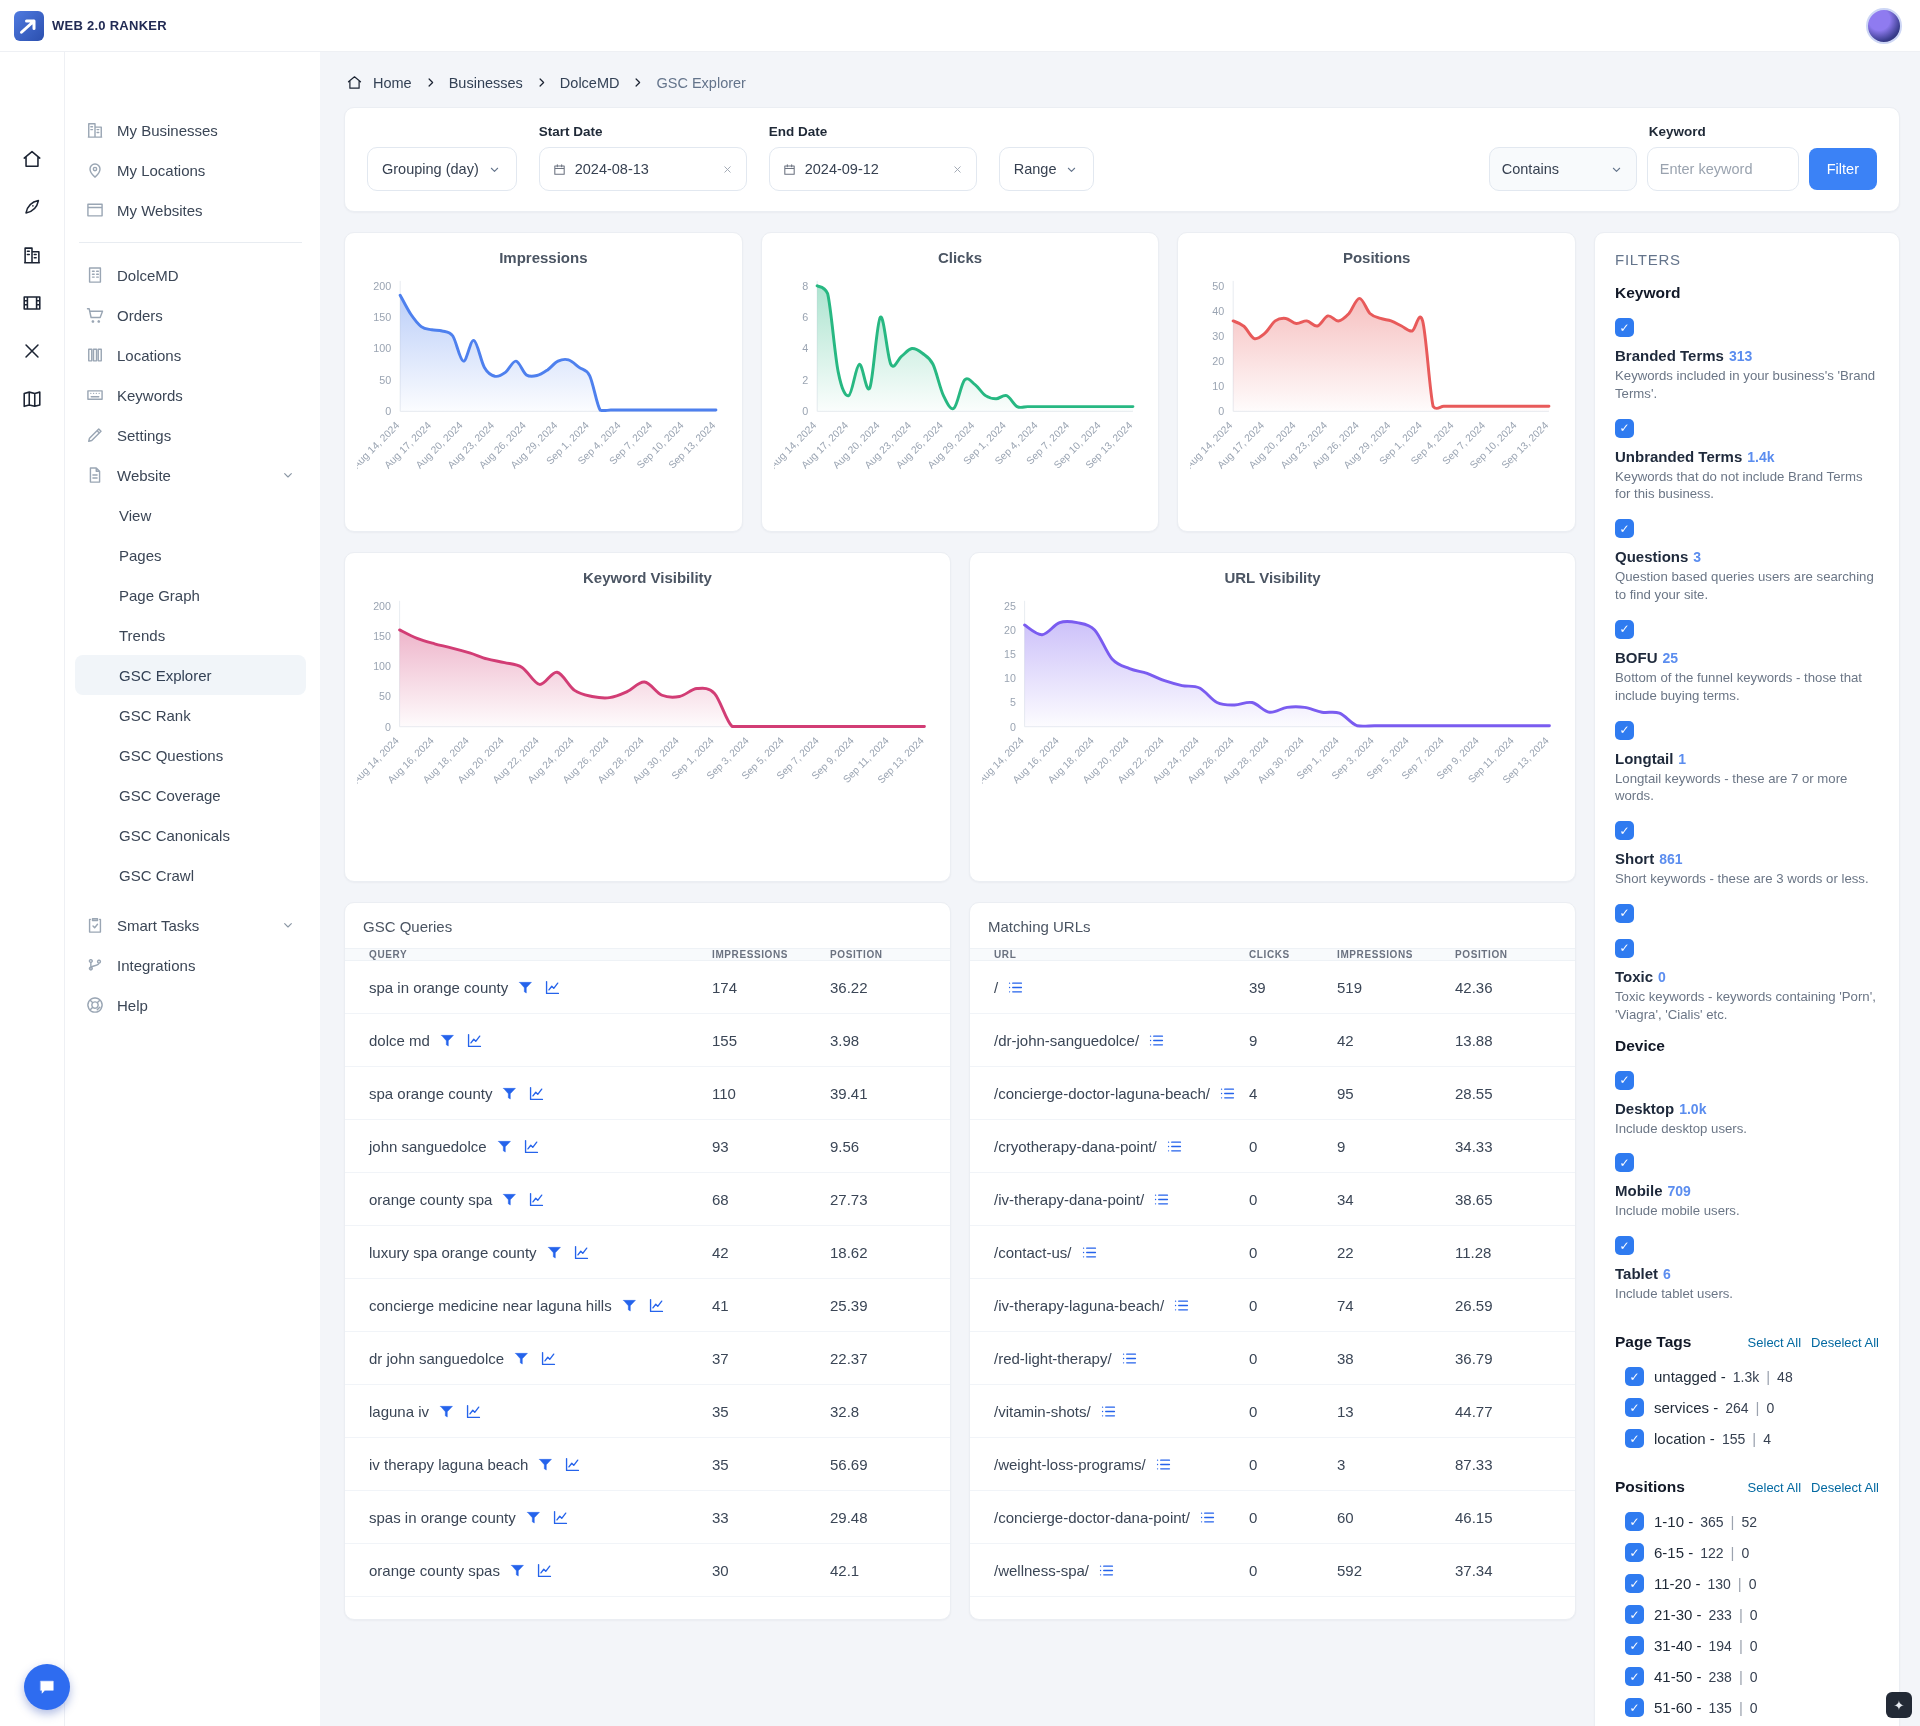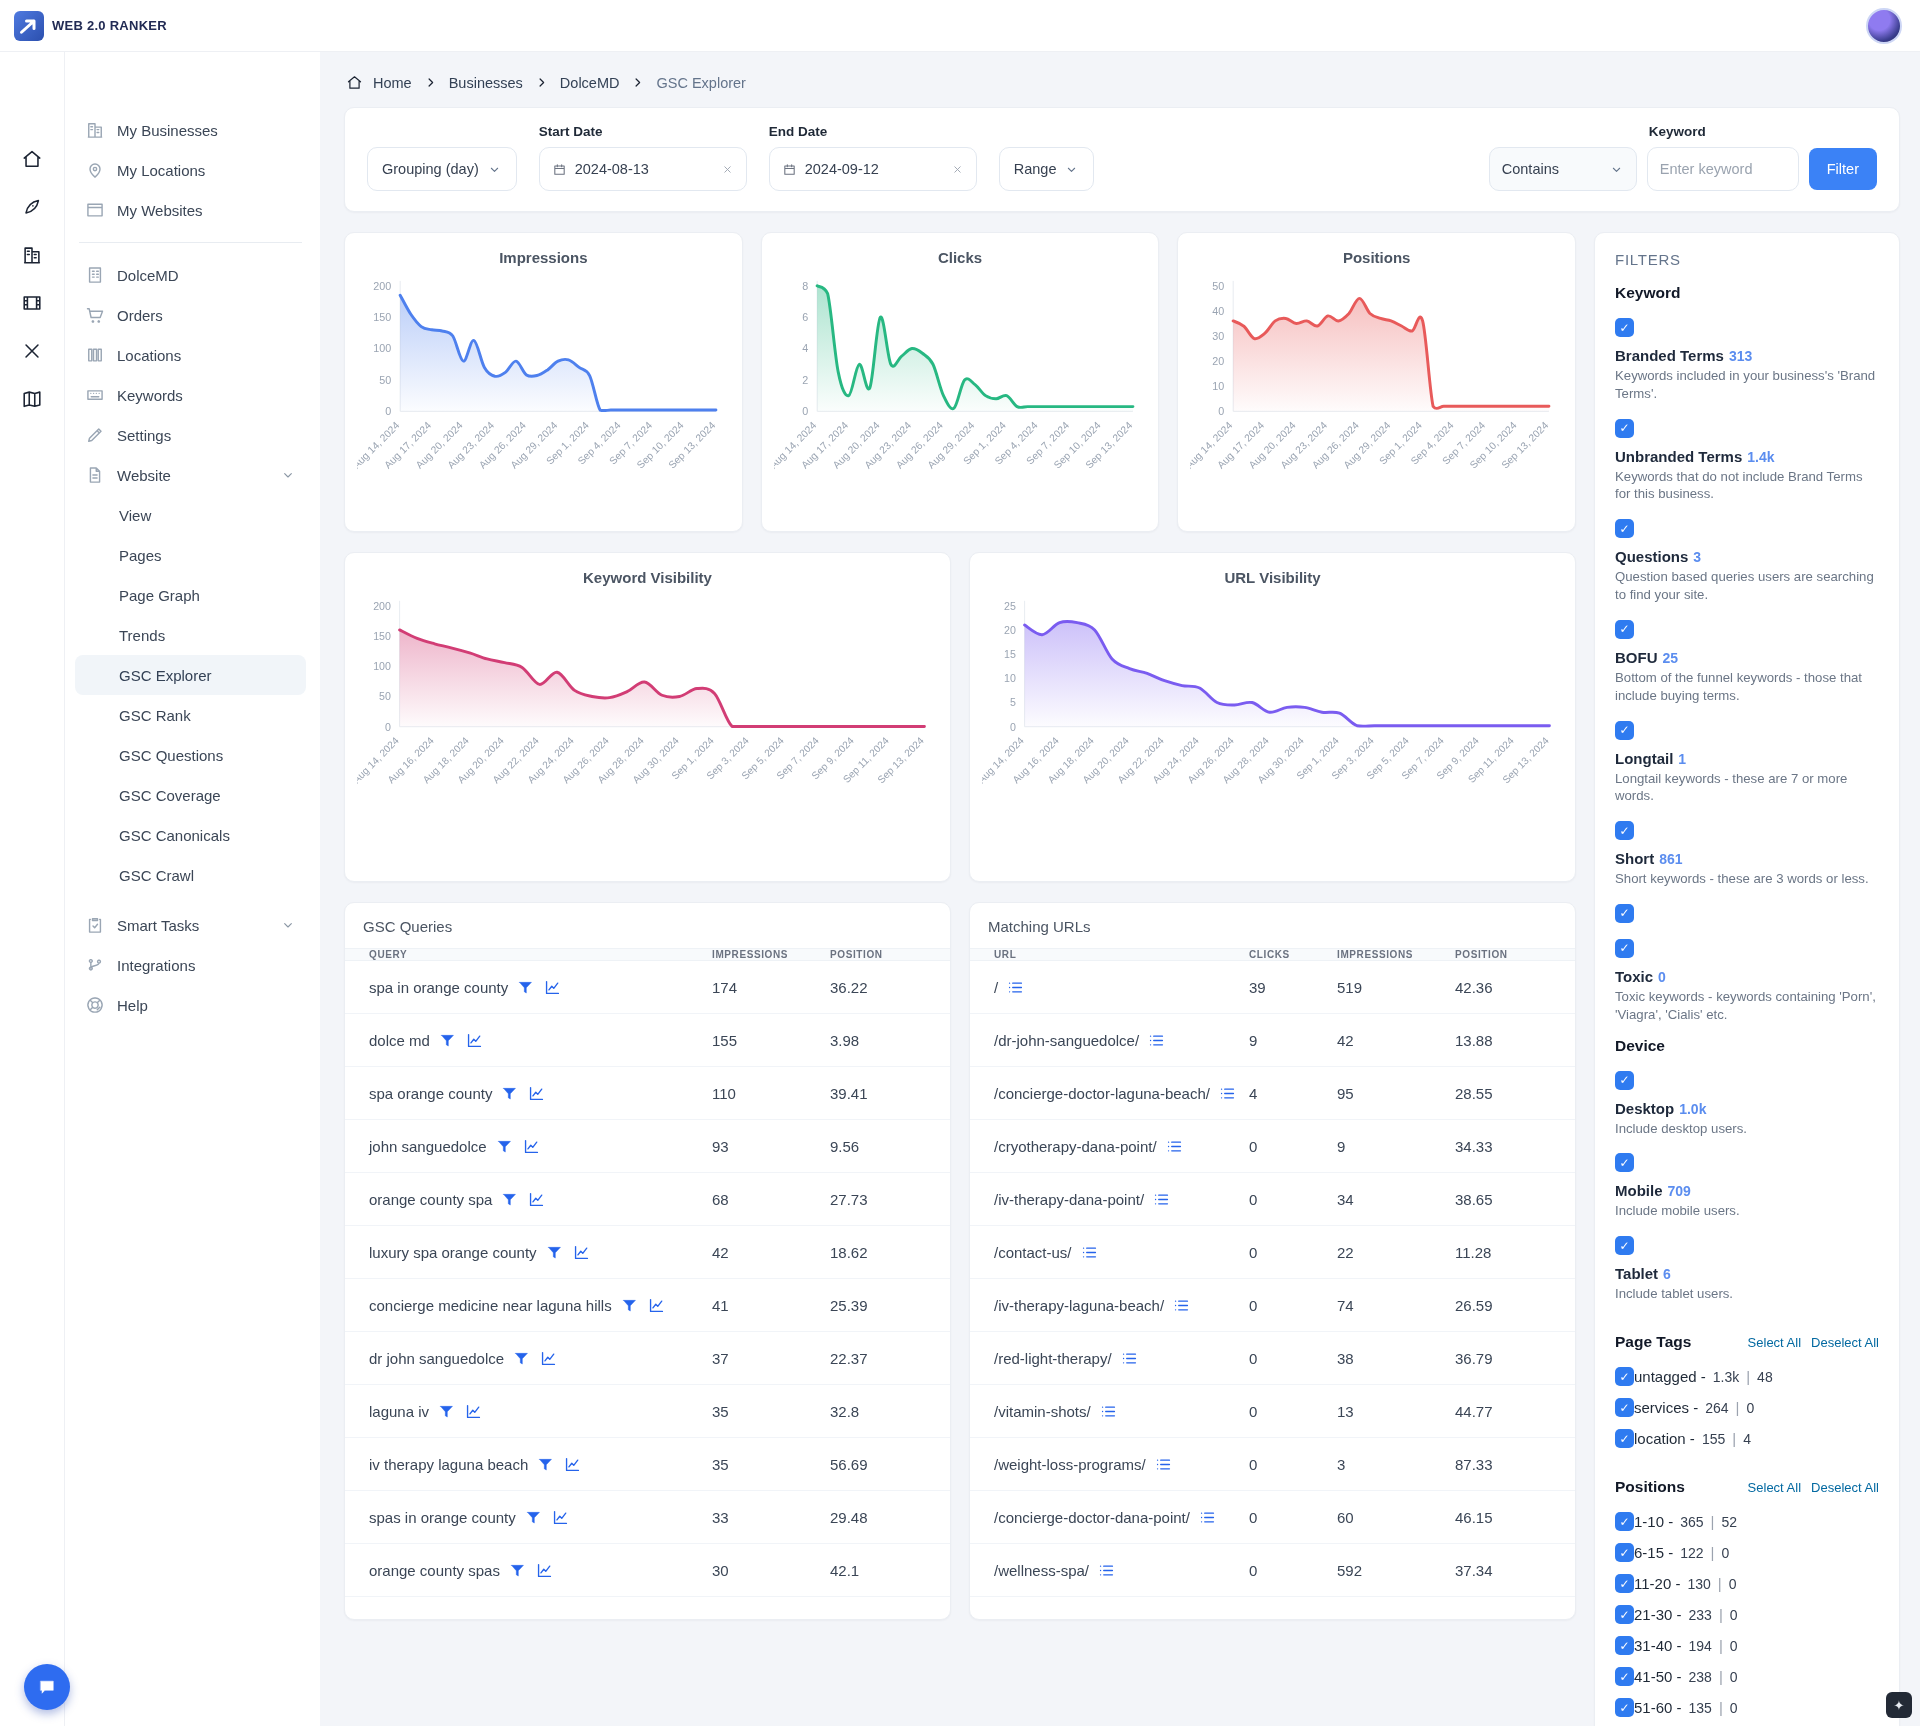--- a/index.html
+++ b/index.html
@@ -85,21 +85,21 @@
   .fsection-title { font-size:15.5px; font-weight:bold; color:#111827; margin:12px 0 4px; }
   .fitem { display:flex; gap:10px; margin:13px 0;flex-direction:column; }
   .cb { width:19px; height:19px; flex:none; border-radius:5px; background:#2f7bf0; color:#fff; display:inline-flex; align-items:center; justify-content:center; font-size:12px; margin-top:3px; cursor:pointer; }
   .cb::after { content:"✓"; font-weight:bold; }
   .ft-label { font-size:15px; font-weight:bold; color:#1e293b; }
   .ft-count { color:#5b8def; font-weight:bold; margin-left:5px; font-size:14px; }
   .ft-desc { font-size:13.2px; color:#6b7686; line-height:1.35; margin-top:2px; }
   .shead { display:flex; align-items:baseline; justify-content:space-between; margin:18px 0 6px; }
   .shead .links { display:flex; gap:10px; }
   .link { font-size:13px; color:#0369a1; cursor:pointer; }
-  .trow { display:flex; align-items:center; margin:12px 0; font-size:15px; color:#1f2937; }
+  .trow { display:flex; align-items:center; gap:10px; margin:12px 10px; font-size:15px; color:#1f2937; }
   .trow .cb { margin-top:0; }
   .tag-text { display:flex; align-items:center; gap:7px; }
   .tt-num { color:#374151; font-size:14px; }
   .tt-sep { color:#9ca3af; }
   .flag { width:20px; height:14px; border-radius:2px; display:inline-block; position:relative; overflow:hidden; flex:none; background:#ddd; }
   .flag.usa { background:repeating-linear-gradient(#b22234 0 2px,#fff 2px 4px); }
   .flag.usa::after { content:""; position:absolute; top:0; left:0; width:9px; height:7px; background:#3c3b6e; }
   .flag.kor { background:#fff; border:1px solid #eee; }
   .flag.kor::after { content:""; position:absolute; top:3px; left:6px; width:8px; height:8px; border-radius:50%; background:linear-gradient(#cd2e3a 50%,#0047a0 50%); }
   .flag.rus { background:linear-gradient(#fff 0 33%,#0039a6 33% 66%,#d52b1e 66%); }

